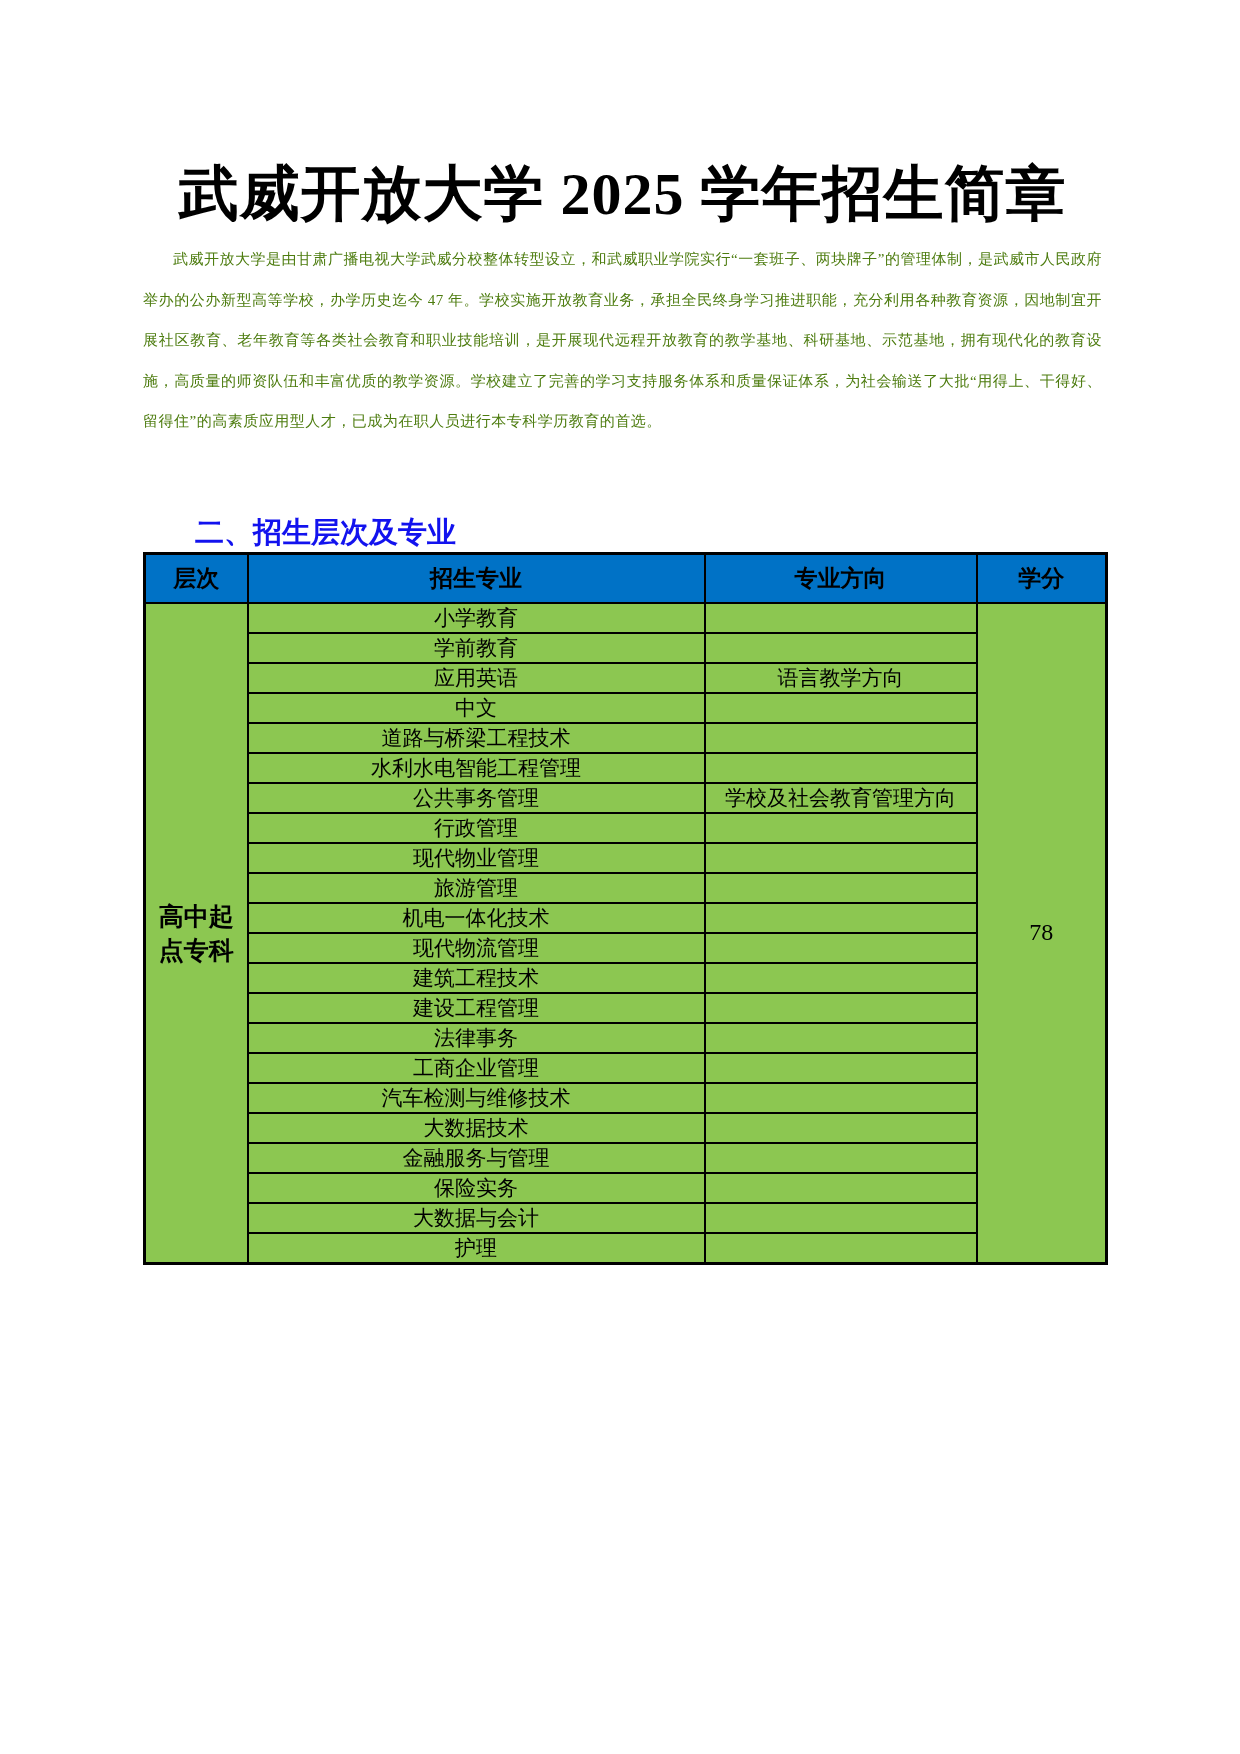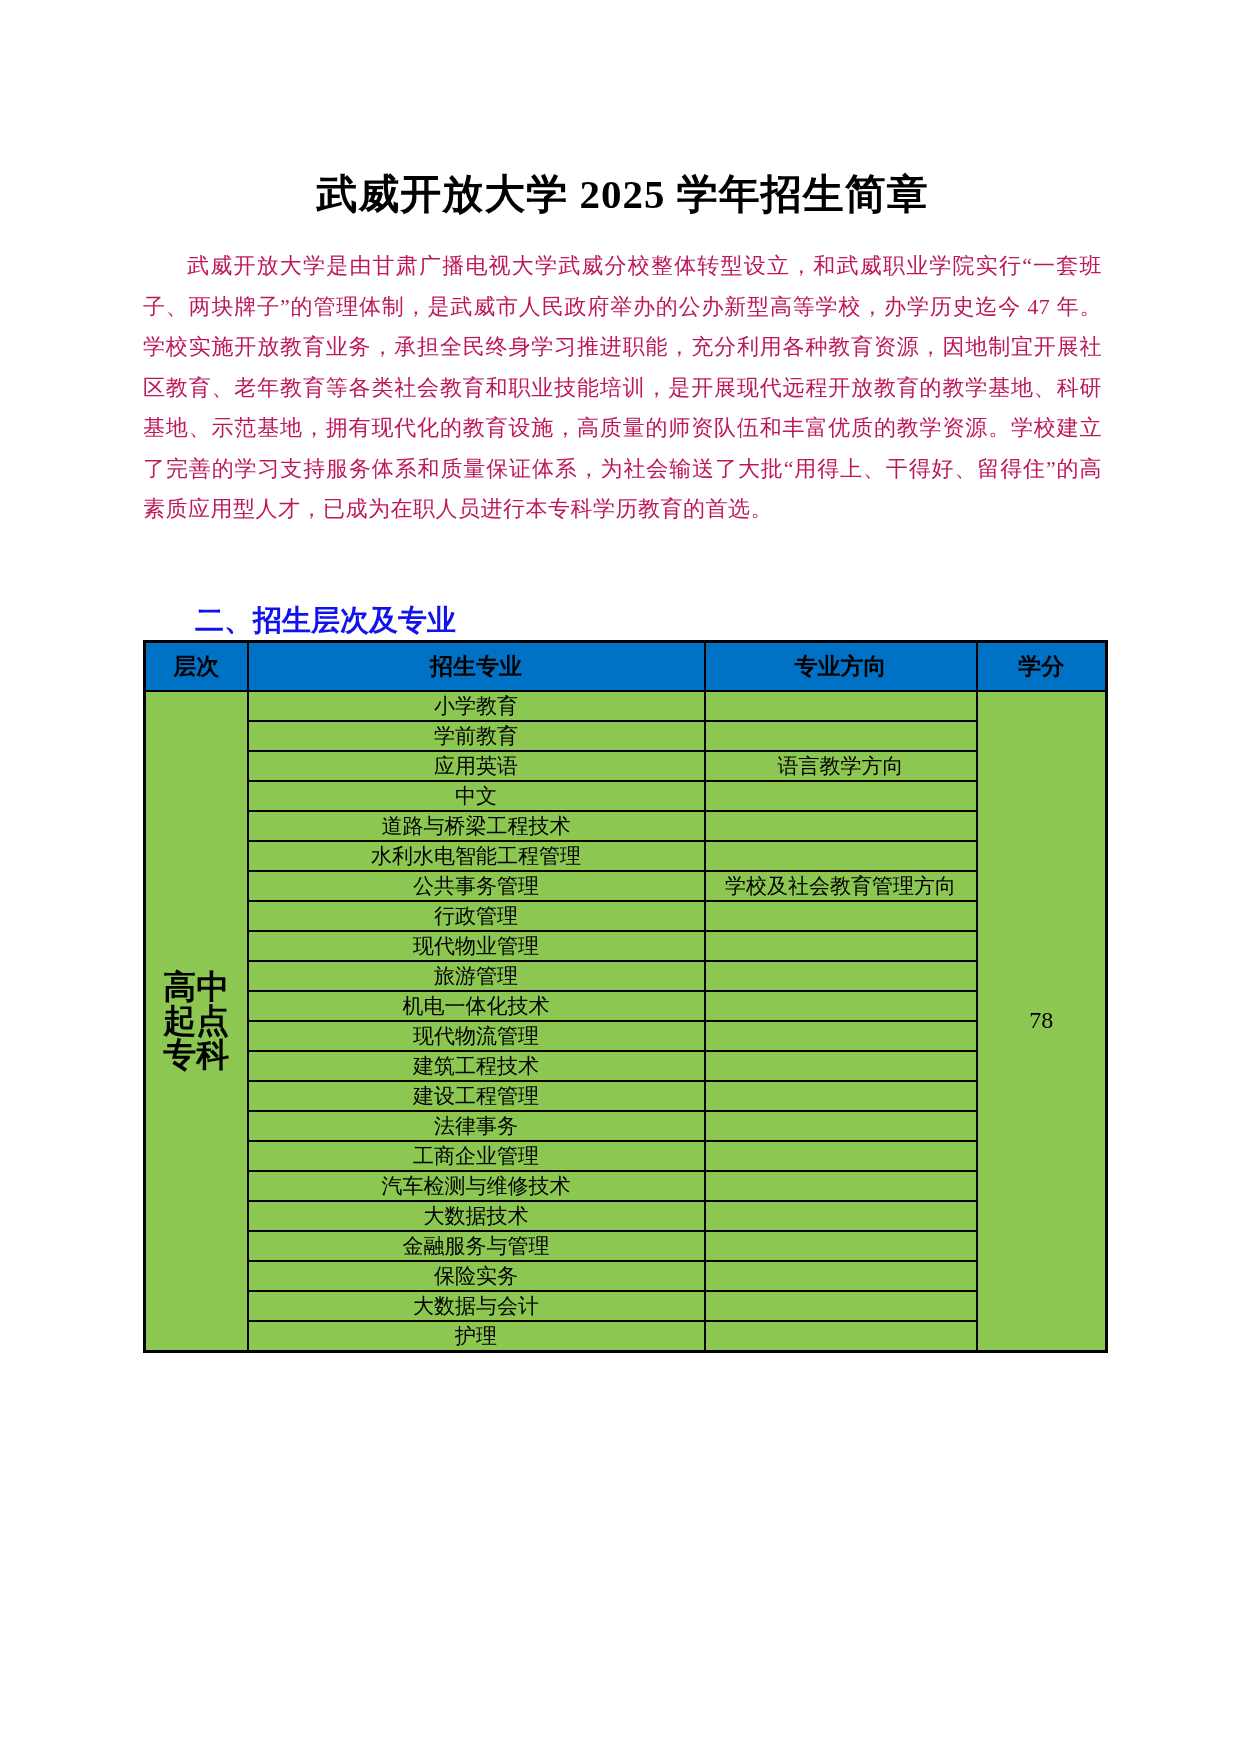--- a/index.html
+++ b/index.html
@@ -16,49 +16,49 @@
     height: 1754px;
     background: #ffffff;
     overflow: hidden;
     padding: 160px 138px 0 143px;
     color: #000;
   }
   .doc-title {
     margin: 0;
     font-family: "Liberation Serif", "DejaVu Serif", serif;
     font-weight: bold;
-    font-size: 41px;
+    font-size: 60px;
     line-height: 68px;
     letter-spacing: 1px;
     text-align: center;
     color: #000;
   }
   .section-heading {
     margin: 66px 0 0 0;
     padding-left: 52px;
     font-family: "Liberation Sans", "DejaVu Sans", sans-serif;
     font-weight: bold;
     font-size: 29px;
     line-height: 40px;
     color: var(--heading-blue);
   }
   .section-heading.second {
     margin-top: 72px;
     line-height: 36px;
     font-family: Liberation Serif, serif;
   }
   .intro {
-    margin: 18px 0 0 0;
+    margin: 11px 0 0 0;
     font-family: "Liberation Serif", "DejaVu Serif", serif;
-    font-size: 22px;
+    font-size: 15px;
     line-height: 40.5px;
     letter-spacing: 0.5px;
     text-align: justify;
     text-indent: 2em;
-    color: #be185d;
+    color: #4d7c0f;
   }
   table.majors-table {
     border-collapse: collapse;
     table-layout: fixed;
     width: 962px;
     margin-top: 2px;
     border: 3px solid var(--tborder);
   }
   .c-level  { width: 103px; }
   .c-major  { width: 457px; }
@@ -84,21 +84,21 @@
     font-family: "Liberation Serif", "DejaVu Serif", serif;
     font-size: 21px;
     text-align: center;
     vertical-align: middle;
     color: #000;
     overflow: hidden;
   }
   .majors-table td.level-cell {
     font-family: "Liberation Sans", "DejaVu Sans", sans-serif;
     font-weight: bold;
-    font-size: 33px;
+    font-size: 25px;
     line-height: 34px;
     padding: 0 9px;
     word-break: break-all;
   }
   .majors-table td.credits-cell {
     font-size: 24px;
   }
 </style>
 </head>
 <body>

